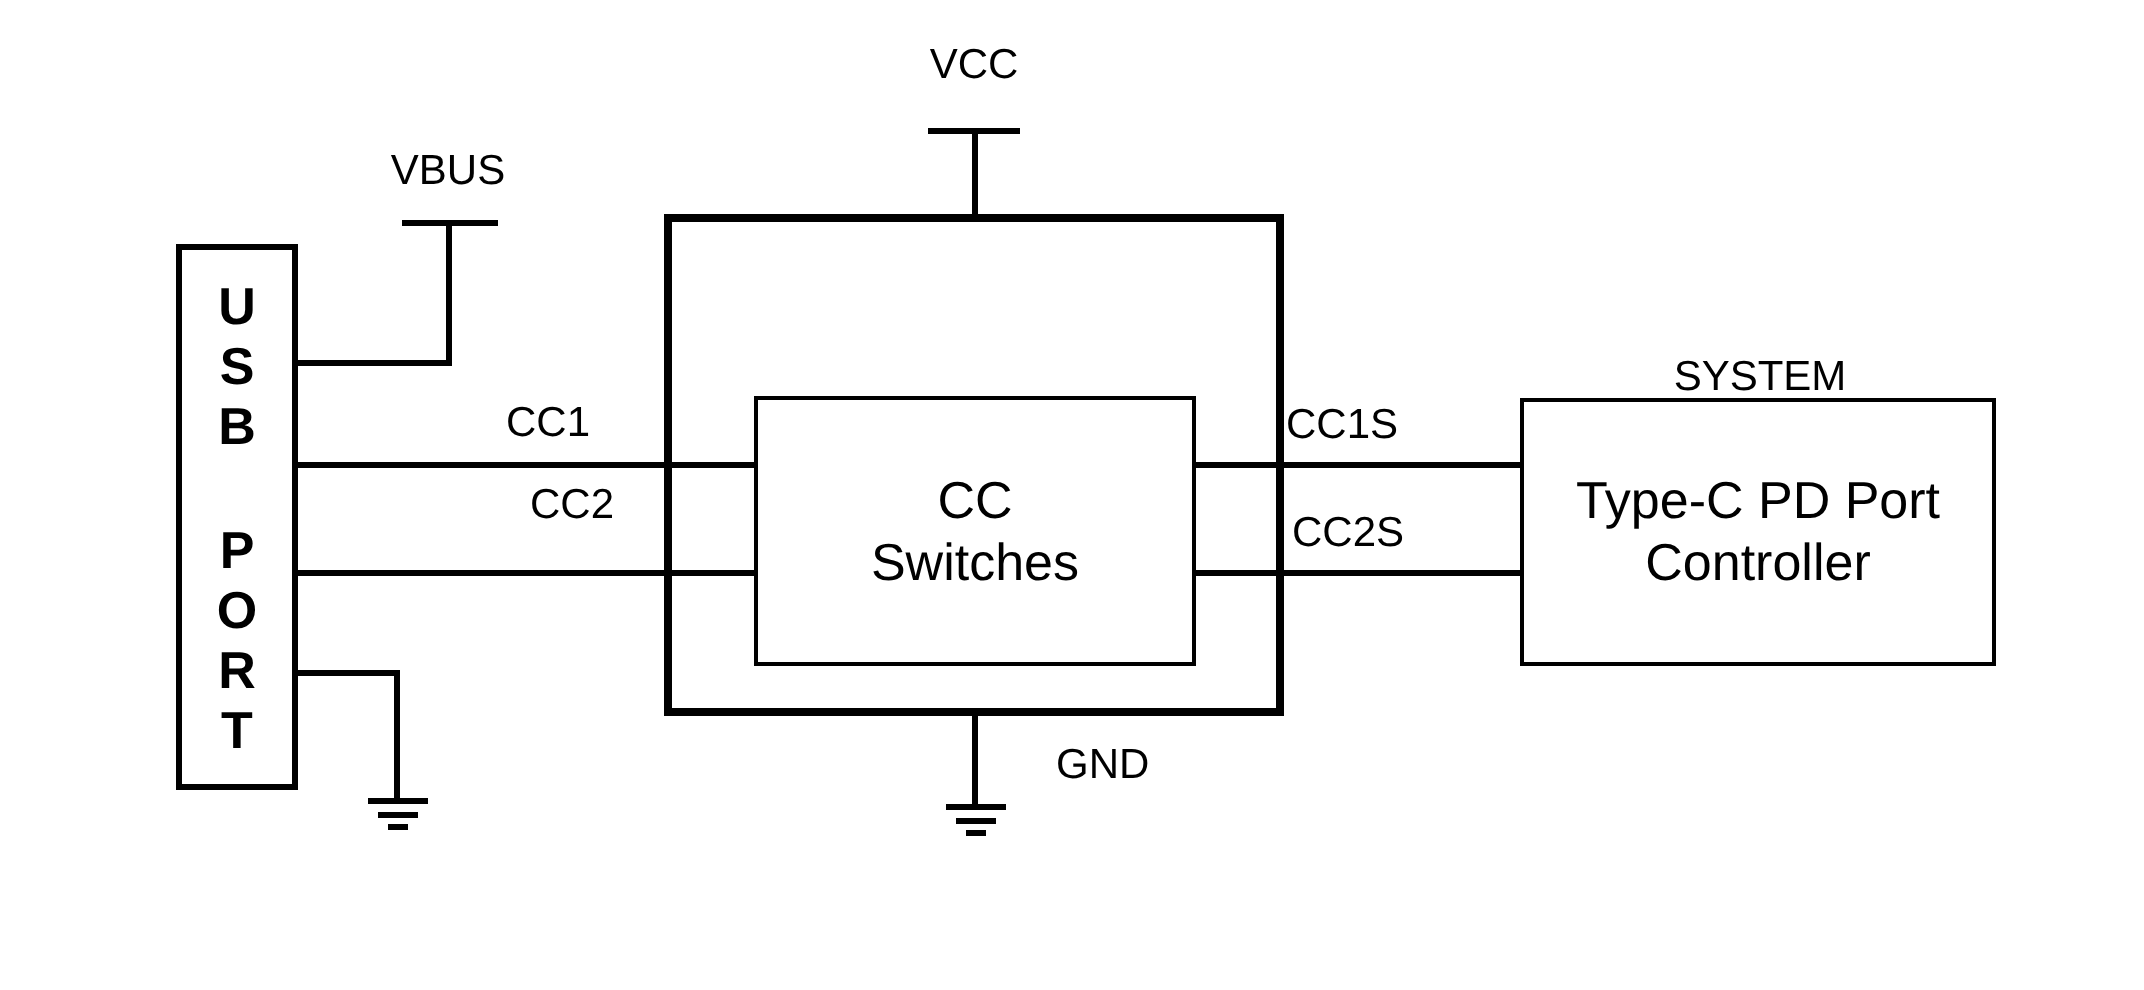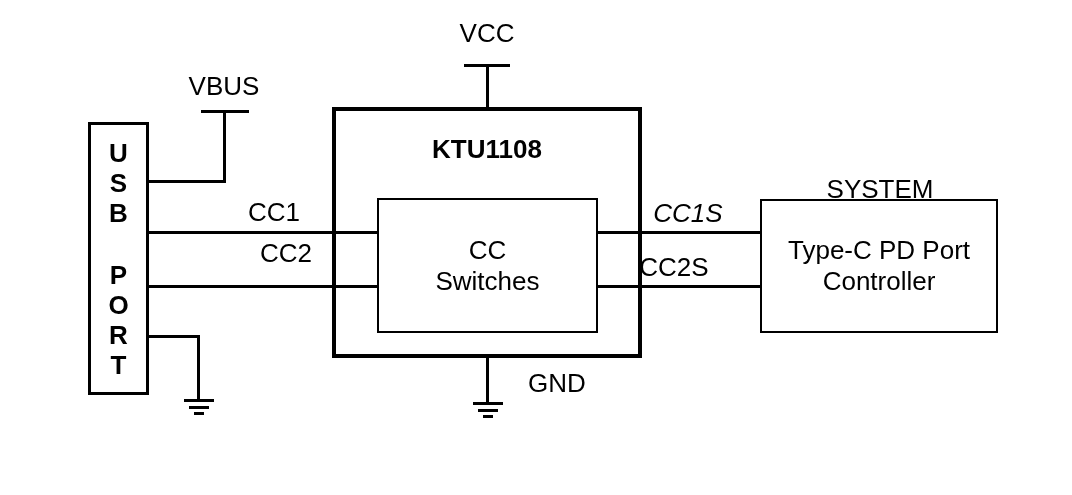--- a/index.html
+++ b/index.html
@@ -7,21 +7,21 @@
     position: relative;
     width: 1072px;
     height: 495px;
     background: #ffffff;
     font-family: "Liberation Sans", sans-serif;
     color: #000000;
     overflow: hidden;
   }
   .box  { position: absolute; box-sizing: border-box; background: #ffffff; z-index: 1; }
   .wire { position: absolute; background: #000000; z-index: 2; }
-  .label{ position: absolute; font-size: 26px; line-height: 26px; white-space: pre; z-index: 3; }
+  .label{ position: absolute; font-size: 21px; line-height: 26px; white-space: pre; z-index: 3; }
   .center { transform: translateX(-50%); text-align: center; }
   .bold { font-weight: bold; }
 
   .usb-box {
     left: 88px; top: 122px; width: 61px; height: 273px;
     border: 3px solid #000000;
     display: flex; flex-direction: column; align-items: center; justify-content: center;
   }
   .usb-letter { font-size: 26px; line-height: 30px; font-weight: bold; }
   .usb-gap { height: 32px; }
@@ -57,21 +57,20 @@
     <span class="usb-letter">S</span>
     <span class="usb-letter">B</span>
     <span class="usb-gap"></span>
     <span class="usb-letter">P</span>
     <span class="usb-letter">O</span>
     <span class="usb-letter">R</span>
     <span class="usb-letter">T</span>
   </div>
 
   <div class="box ktu-box"></div>
-  <div class="label bold center" style="left:487px; top:136px;">KTU1108</div>
 
   <div class="box inner-box">
     <span>CC</span>
     <span>Switches</span>
   </div>
 
   <div class="box pd-box">
     <span>Type-C PD Port</span>
     <span>Controller</span>
   </div>
@@ -87,21 +86,21 @@
   <div class="wire" style="left:223px; top:110px; width:3px; height:73px;"></div>
   <div class="wire" style="left:149px; top:180px; width:77px; height:3px;"></div>
 
   <div class="wire" style="left:149px; top:231px; width:230px; height:3px;"></div>
   <div class="wire" style="left:149px; top:285px; width:230px; height:3px;"></div>
   <div class="wire" style="left:596px; top:231px; width:165px; height:3px;"></div>
   <div class="wire" style="left:596px; top:285px; width:165px; height:3px;"></div>
 
   <div class="label center" style="left:274px; top:199px;">CC1</div>
   <div class="label center" style="left:286px; top:240px;">CC2</div>
-  <div class="label center" style="left:688px; top:200px;font-style:italic;">CC1S</div>
+  <div class="label center" style="left:671px; top:200px;">CC1S</div>
   <div class="label center" style="left:674px; top:254px;">CC2S</div>
 
   <div class="wire" style="left:149px; top:335px; width:51px; height:3px;"></div>
   <div class="wire" style="left:197px; top:335px; width:3px; height:64px;"></div>
   <div class="ground" style="left:184px; top:399px;">
     <div class="bar bar1"></div>
     <div class="bar bar2"></div>
     <div class="bar bar3"></div>
   </div>
 

